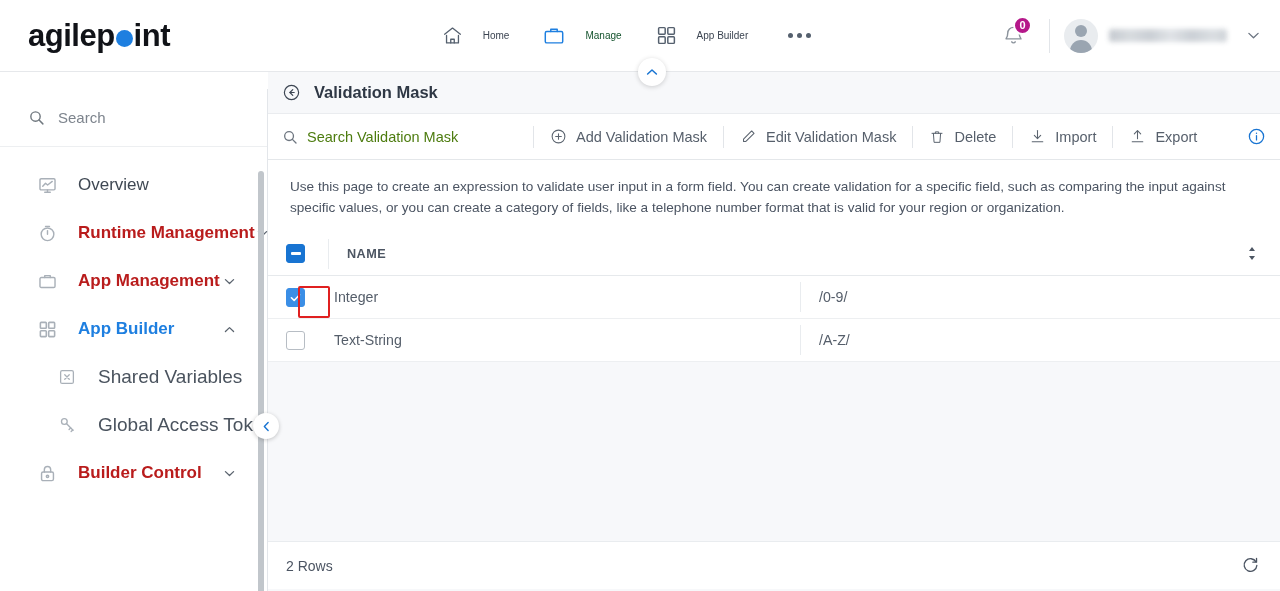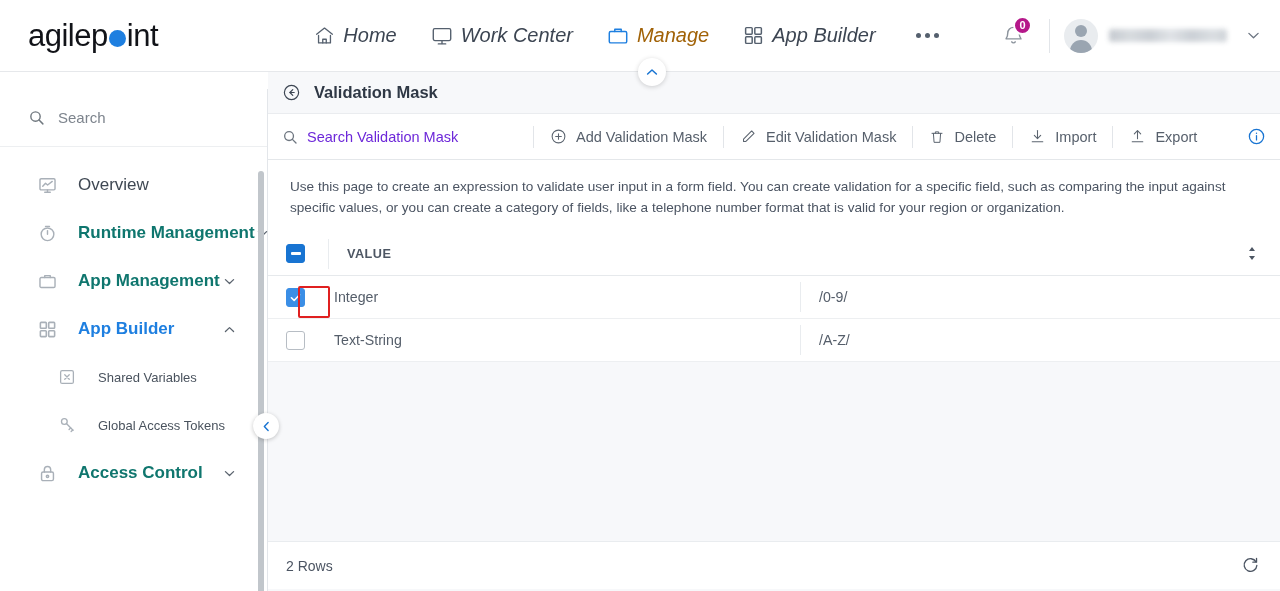--- a/index.html
+++ b/index.html
@@ -17,36 +17,36 @@
     background: #ffffff;
     border-bottom: 1px solid #e6e8eb;
     display: flex; align-items: center;
   }
   .logo {
     width: 268px; height: 72px;
     display: flex; align-items: center; padding-left: 28px;
   }
   .logo-text {
     font-size: 31px; letter-spacing: -0.5px;
-    color: #111318; font-weight: 400;
+    color: #111318; font-weight: 700;
     display: flex; align-items: center;
   }
   .logo-dot {
     display: inline-block; width: 17px; height: 17px; border-radius: 50%;
     background: #1e7fe0; margin: 0 1px; position: relative; top: 3px;
   }
   .nav {
     flex: 1; display: flex; align-items: center; justify-content: center;
     gap: 34px; height: 72px;
   }
   .nav-item {
-    display: flex; align-items: center; gap: 8px;
-    font-size: 20px; color: #3c4552; cursor: pointer; height: 40px; font-style: italic;
-  }
-  .nav-item.active { color: #a16207; }
+    display: flex; align-items: center; gap: 20px;
+    font-size: 10px; color: #3c4552; cursor: pointer; height: 40px;
+  }
+  .nav-item.active { color: #14532d; }
   .nav-item .ic { display:flex; align-items:center; }
   .nav-dots {
     display:flex; align-items:center; gap:4px; cursor:pointer; padding: 0 6px;
   }
   .nav-dots i { width:5px; height:5px; border-radius:50%; background:#55606e; display:block; }
 
   .header-right {
     display:flex; align-items:center; height:72px; padding-right: 18px; gap: 0;
   }
   .bell-wrap { position: relative; width: 44px; height: 44px; display:flex; align-items:center; justify-content:center; cursor:pointer;}
@@ -84,23 +84,23 @@
   .side-list { padding-top: 14px; position:relative; }
   .side-item {
     display:flex; align-items:center; height: 48px;
     padding-left: 26px; padding-right: 20px;
     cursor:pointer; color:#3f4853; font-size:17px;
     margin: 0 10px 0 12px; border-radius: 5px;
   }
   .side-item .si-ic { width: 26px; display:flex; align-items:center; justify-content:flex-start; flex:none; }
   .side-item .si-lb { margin-left: 14px; flex:1; white-space:nowrap; }
   .side-item .si-ch { margin-left:auto; display:flex; align-items:center; }
-  .side-item.sub { padding-left: 46px; font-size: 13px; color:#4a535e; height: 48px; justify-content: flex-end; }
+  .side-item.sub { padding-left: 46px; font-size: 19px; color:#4a535e; height: 48px; }
   .side-item.blue { color:#1e7fe0; font-weight:600; }
-  .side-item.bold { font-weight:600; color:#0f766e; }
+  .side-item.bold { font-weight:600; color:#b91c1c; }
   .side-item.active {
     background:#1874d2; color:#ffffff; font-weight:600;
     margin-left: 26px; margin-right: 14px; border-radius: 4px;
   }
   .side-scroll {
     position:absolute; right: 3px; top: 82px; width: 6px; height: 425px;
     background:#c1c6cb; border-radius:3px;
   }
   .collapse-btn {
     position:absolute; left: 253px; top: 324px; width: 26px; height: 26px;
@@ -120,21 +120,21 @@
   .pg-title { font-size: 16.5px; font-weight: 700; color:#2f3845; }
   .toolbar {
     height: 46px; background:#ffffff; display:flex; align-items:center;
     padding-left: 14px; padding-right: 14px;
     border-bottom: 1px solid #e4e7ea;
   }
   .tb-item {
     display:flex; align-items:center; gap: 9px; font-size: 14.5px;
     color:#565f6b; cursor:pointer; white-space:nowrap; height: 46px;
   }
-  .tb-search-ph { color:#6d28d9;text-align:right; }
+  .tb-search-ph { color:#4d7c0f;text-align:right; }
   .tb-sep { width:1px; height: 22px; background:#e2e5e9; margin: 0 16px; }
   .tb-spacer { flex: 1; }
 
   .desc {
     background:#fff; padding: 16px 22px 14px 22px;
     font-size: 13.6px; line-height: 1.55; color:#4b5462;
   }
   .tbl { background:#fff; }
   .tbl-head {
     display:flex; align-items:center; height: 44px;
@@ -201,30 +201,20 @@
         <span class="ic">
           <svg width="21" height="21" viewBox="0 0 24 24" fill="none" stroke="#55606e" stroke-width="1.5" stroke-linecap="round" stroke-linejoin="round">
             <path d="M3 10.5 12 3.5l9 7"></path>
               <path d="M5.2 12v8.5h13.6V12"></path>
               <path d="M10 20.5v-4.2h4v4.2"></path>
           </svg>
         </span>
         <span>Home</span>
       </div>
 
-      <div class="nav-item">
-        <span class="ic">
-          <svg width="22" height="22" viewBox="0 0 24 24" fill="none" stroke="#55606e" stroke-width="1.5" stroke-linecap="round" stroke-linejoin="round">
-            <rect x="2.5" y="4" width="19" height="13" rx="1.6"></rect>
-              <path d="M12 17v3.2"></path>
-              <path d="M8 20.6h8"></path>
-          </svg>
-        </span>
-        <span>Work Center</span>
-      </div>
 
       <div class="nav-item active">
         <span class="ic">
           <svg width="22" height="22" viewBox="0 0 24 24" fill="none" stroke="#1e7fe0" stroke-width="1.6" stroke-linecap="round" stroke-linejoin="round">
             <rect x="2.5" y="7" width="19" height="12.5" rx="1.6"></rect>
               <path d="M8.5 7V4.6h7V7"></path>
           </svg>
         </span>
         <span>Manage</span>
       </div>
@@ -367,21 +357,21 @@
 
 
       <div class="side-item bold">
         <span class="si-ic">
           <svg width="19" height="19" viewBox="0 0 24 24" fill="none" stroke="#a9b0b8" stroke-width="1.8" stroke-linecap="round" stroke-linejoin="round">
             <rect x="4.5" y="10" width="15" height="11" rx="2"></rect>
               <path d="M8 10V7.2a4 4 0 0 1 8 0V10"></path>
               <circle cx="12" cy="15.6" r="1.5"></circle>
           </svg>
         </span>
-        <span class="si-lb">Access Control</span>
+        <span class="si-lb">Builder Control</span>
         <span class="si-ch">
           <svg width="15" height="15" viewBox="0 0 24 24" fill="none" stroke="#5a636e" stroke-width="2.1" stroke-linecap="round" stroke-linejoin="round">
               <path d="M5.5 9 12 15.2 18.5 9"></path>
             </svg>
         </span>
       </div>
     </div>
 
     <div class="side-scroll"></div>
 
@@ -486,21 +476,21 @@
 
     <div class="desc">Use this page to create an expression to validate user input in a form field. You can create validation for a specific field, such as comparing the input against specific values, or you can create a category of fields, like a telephone number format that is valid for your region or organization.</div>
 
     <div class="tbl">
 
       <div class="tbl-head">
         <div class="col-chk">
           <span class="cb indet"></span>
         </div>
         <div class="col-value">
-          <span class="ttl">VALUE</span>
+          <span class="ttl">NAME</span>
           <span class="sort">
             <svg width="12" height="15" viewBox="0 0 12 18" fill="#4d5663">
                 <path d="M6 1.2 9.6 6H2.4z"></path>
                 <path d="M6 16.8 2.4 12h7.2z"></path>
               </svg>
           </span>
         </div>
       </div>
 
       <div class="tbl-row">

